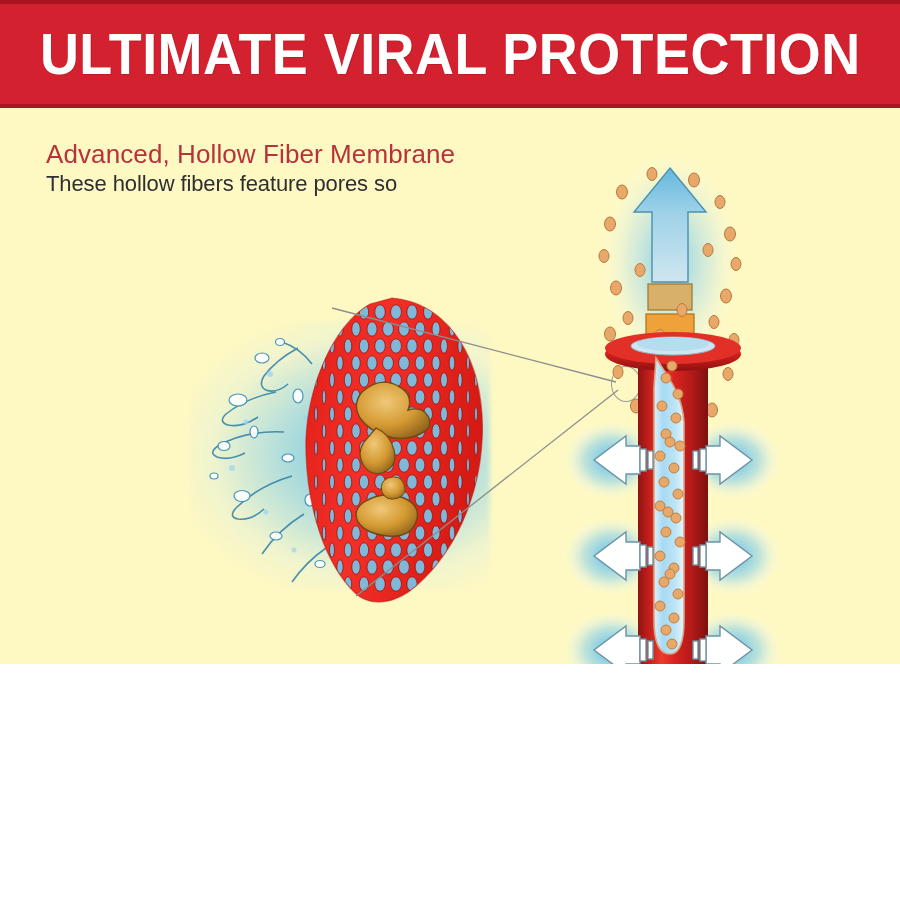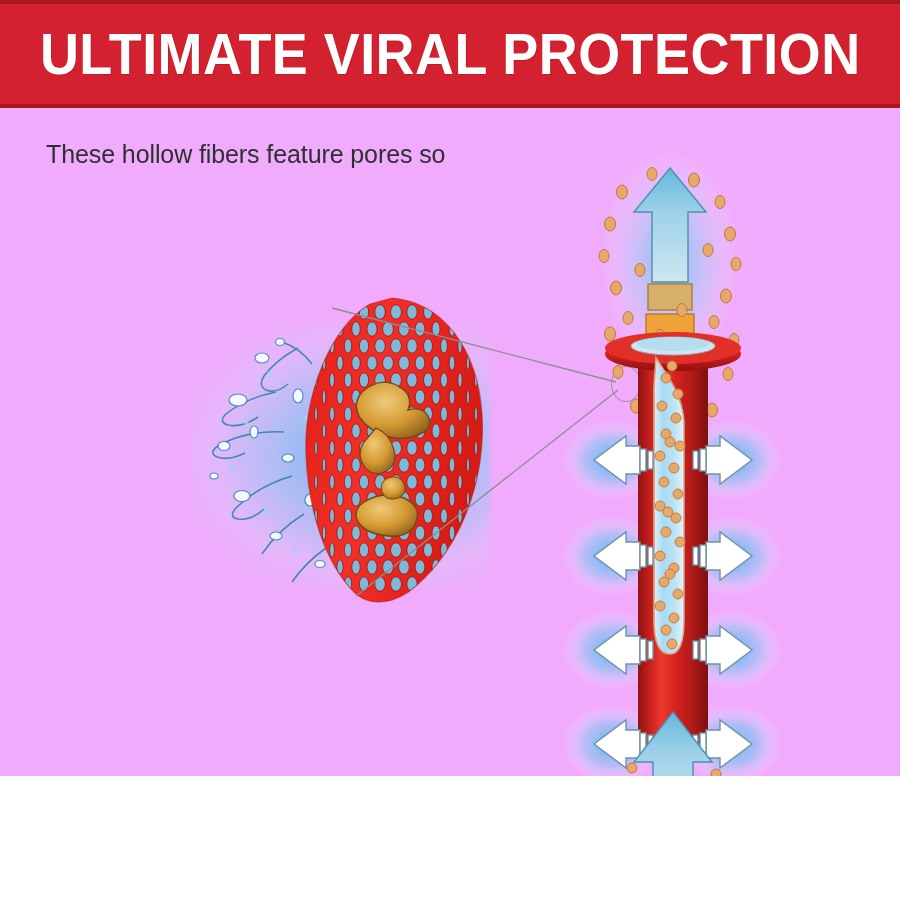--- a/index.html
+++ b/index.html
@@ -9,22 +9,22 @@
   }
   body {
     width: 900px;
     height: 900px;
     font-family: "Liberation Sans", sans-serif;
     overflow: hidden;
   }
   .poster {
     position: relative;
     width: 900px;
-    height: 776px;
-    background: #f0abfc;
+    height: 664px;
+    background: #fef9c3;
     overflow: hidden;
   }
 
   
   .header-bar {
     position: absolute;
     left: 0;
     top: 0;
     width: 900px;
     height: 108px;
@@ -59,21 +59,21 @@
   .intro-heading {
     color: #b8323c;
     font-size: 26px;
     font-weight: normal;
     line-height: 1.12;
     letter-spacing: 0.1px;
     margin: 0 0 2px 0;
   }
   .intro-body {
     color: #2f2f31;
-    font-size: 25px;
+    font-size: 22px;
     font-weight: normal;
     line-height: 1.16;
     letter-spacing: -0.1px;
     margin: 0;
   }
   .intro-body span { display: block; }
 
   
   .membrane-art {
     position: absolute;
@@ -139,20 +139,21 @@
 </head>
 <body>
 
 <div class="poster">
 
   <div class="header-bar">
     <div class="header-title">ULTIMATE VIRAL PROTECTION</div>
   </div>
 
   <div class="intro">
+    <p class="intro-heading">Advanced, Hollow Fiber Membrane</p>
     <p class="intro-body">
       <span>These hollow fibers feature pores so</span>
     </p>
   </div>
 
   <div class="membrane-art">
     <div class="water-glow"></div>
 
     <svg class="splash-svg" viewBox="0 0 300 300">
       <g fill="none" stroke="#2e7fa8" stroke-width="1.6" opacity="0.85">

